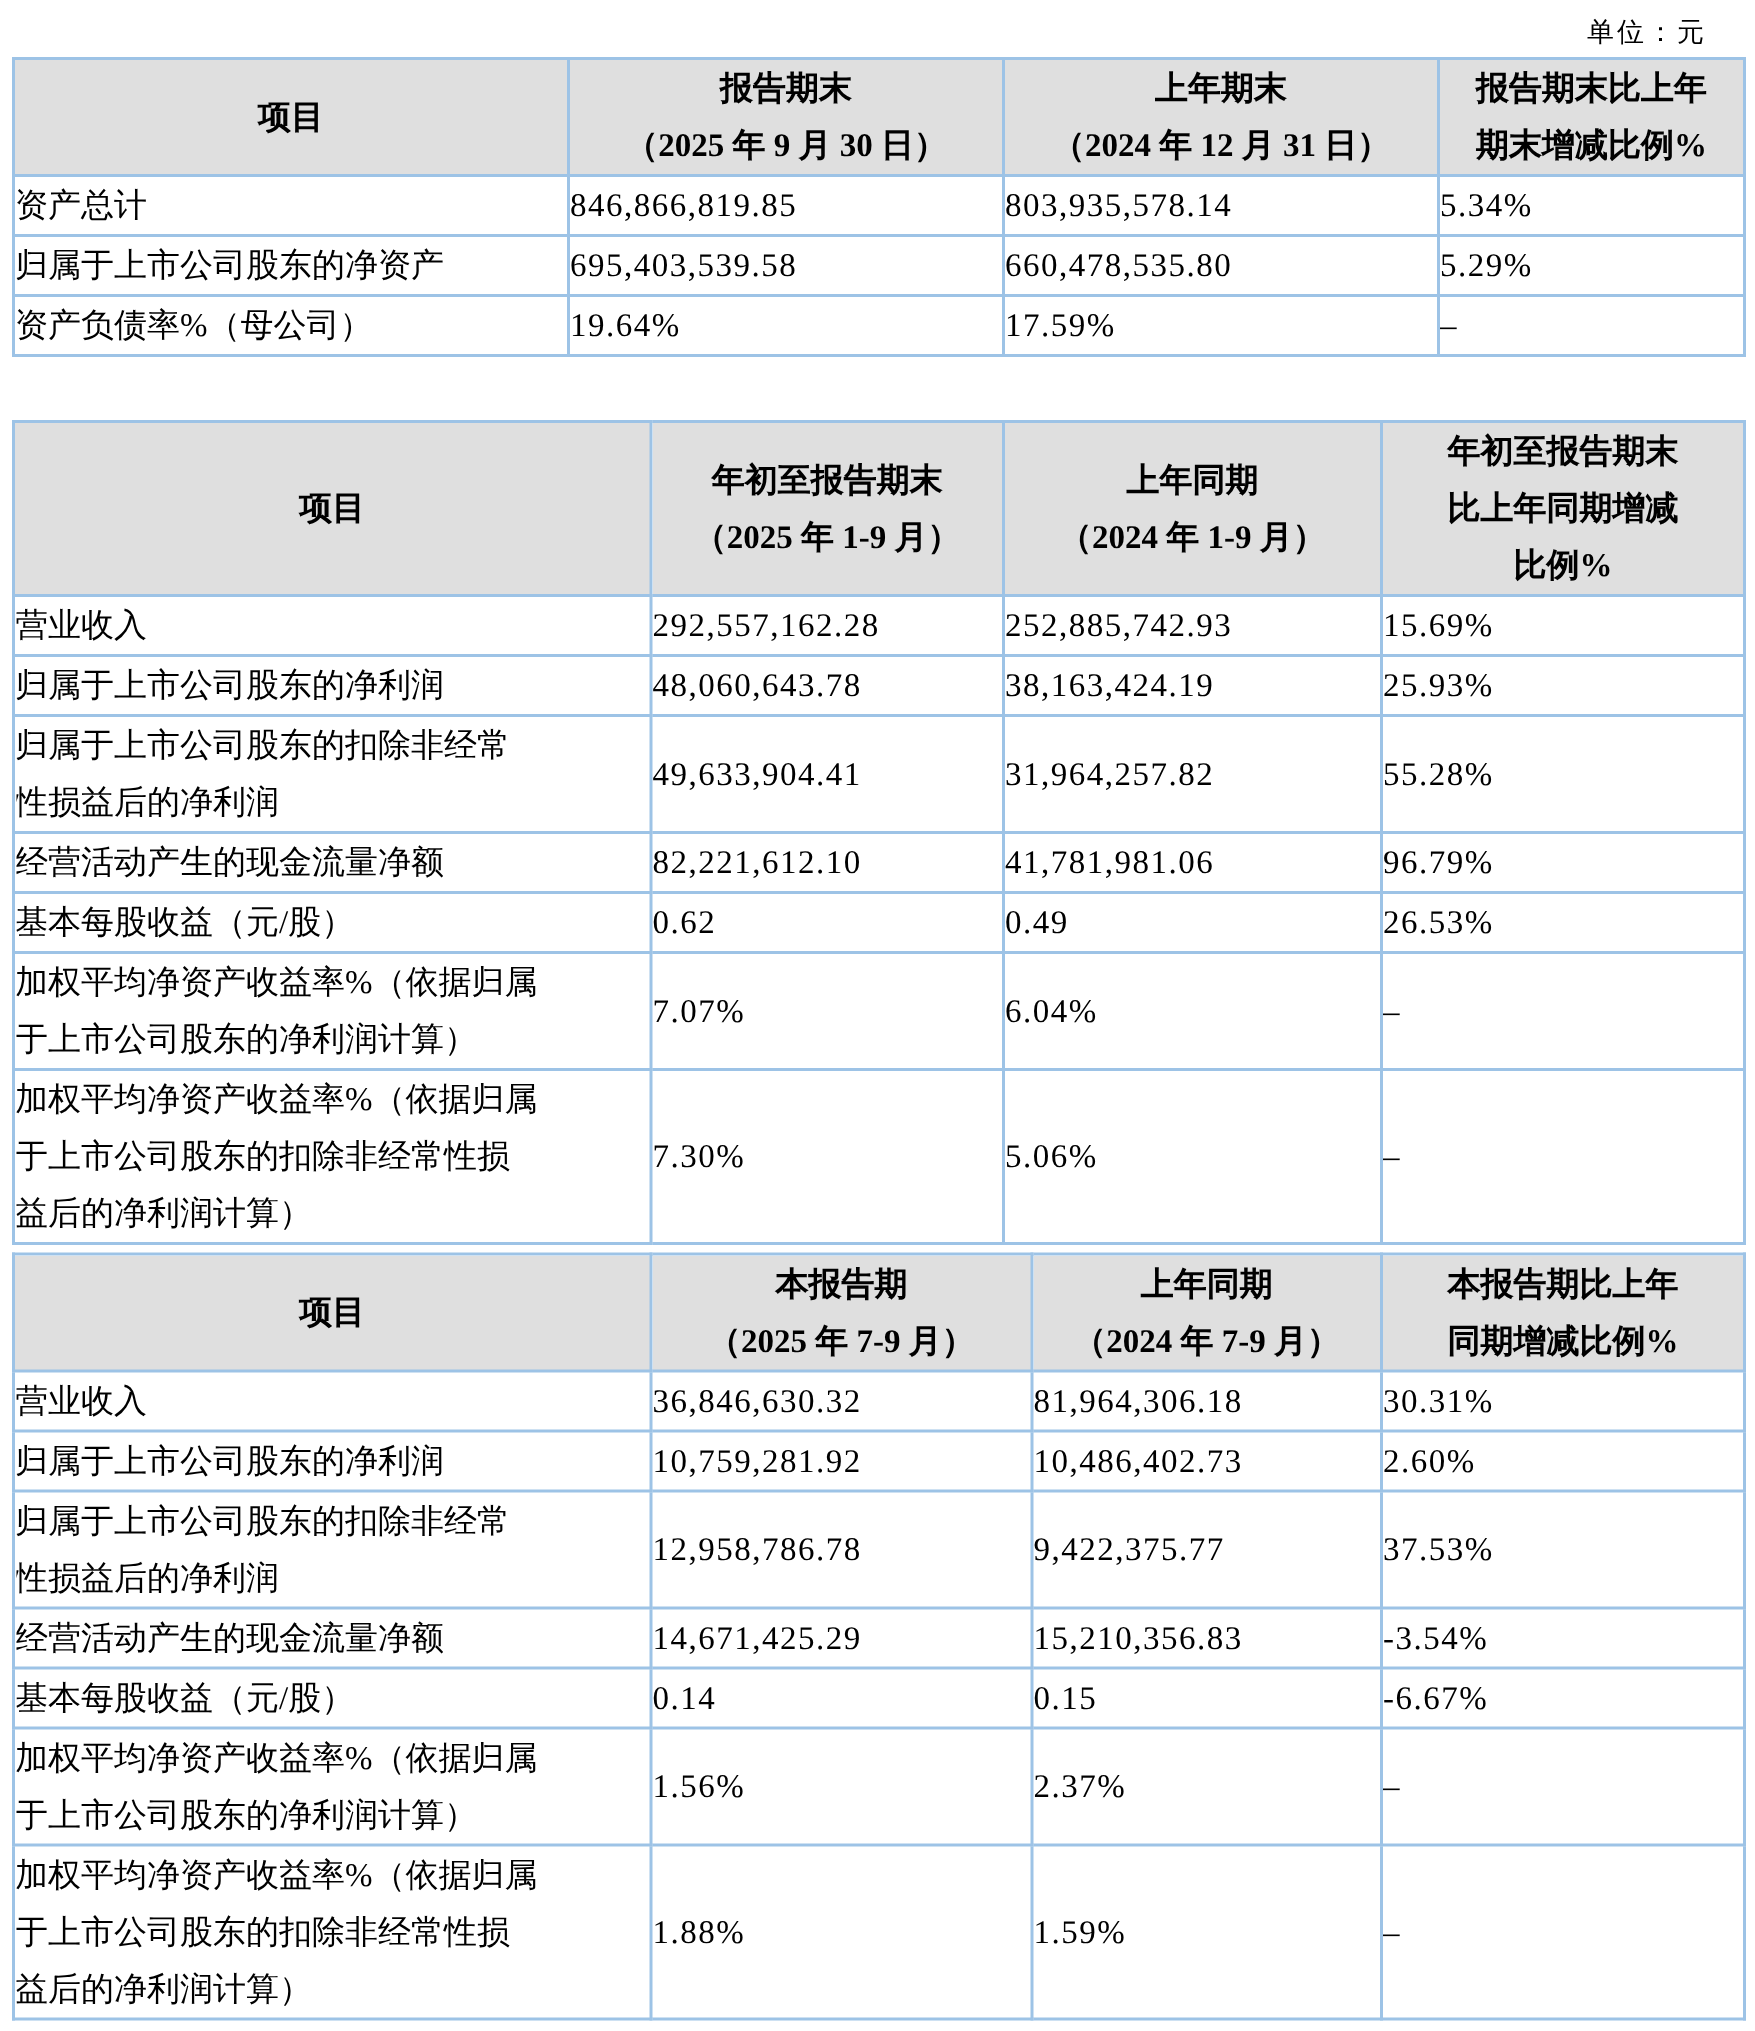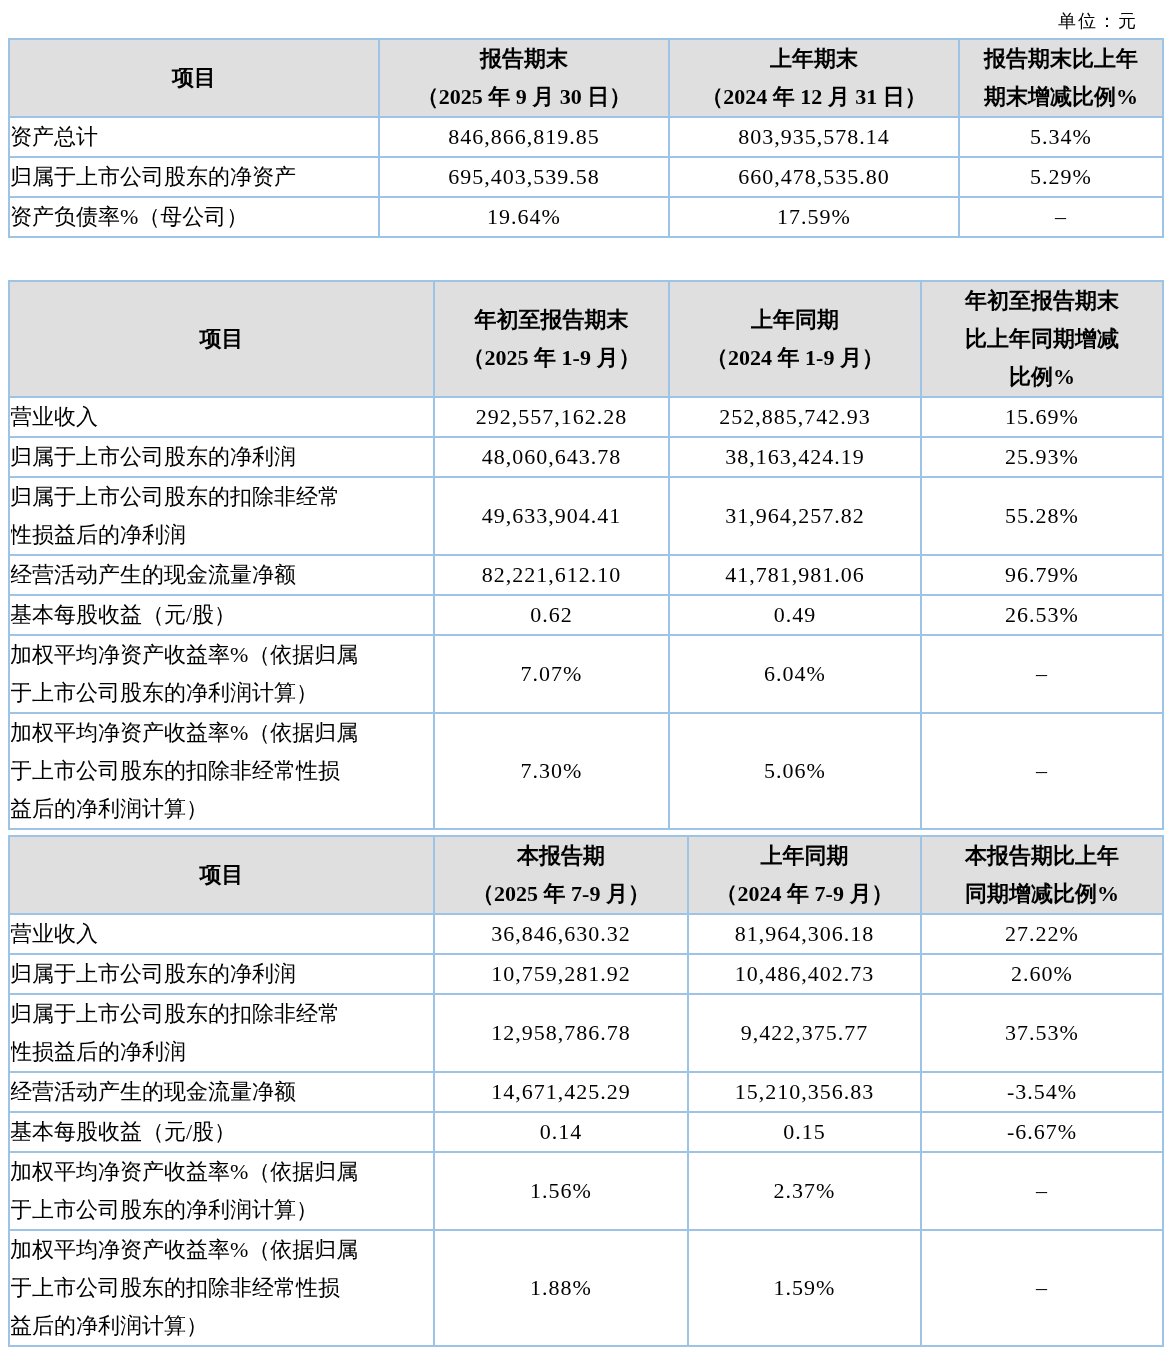--- a/index.html
+++ b/index.html
@@ -37,21 +37,21 @@
     font-weight: bold;
     text-align: center;
   }
   td.item-cell {
     text-align: left;
     padding-left: 13px;
     padding-right: 6px;
     border-radius: 12px;
   }
   td.num-cell {
-    text-align: center;
+    text-align: left;
     padding-right: 11px;
     letter-spacing: 1px;
   }
   .tbl-2 { margin-top: 42px; }
   .tbl-3 { margin-top: 5px; }
 </style>
 </head>
 <body>
 
 <div class="unit-line">单位：元</div>
@@ -181,21 +181,21 @@
 （2024 年 7-9 月）</th>
       <th>本报告期比上年
 同期增减比例%</th>
     </tr>
   </thead>
   <tbody>
     <tr>
       <td class="item-cell">营业收入</td>
       <td class="num-cell">36,846,630.32</td>
       <td class="num-cell">81,964,306.18</td>
-      <td class="num-cell">27.22%</td>
+      <td class="num-cell">30.31%</td>
     </tr>
     <tr>
       <td class="item-cell">归属于上市公司股东的净利润</td>
       <td class="num-cell">10,759,281.92</td>
       <td class="num-cell">10,486,402.73</td>
       <td class="num-cell">2.60%</td>
     </tr>
     <tr>
       <td class="item-cell">归属于上市公司股东的扣除非经常
 性损益后的净利润</td>

